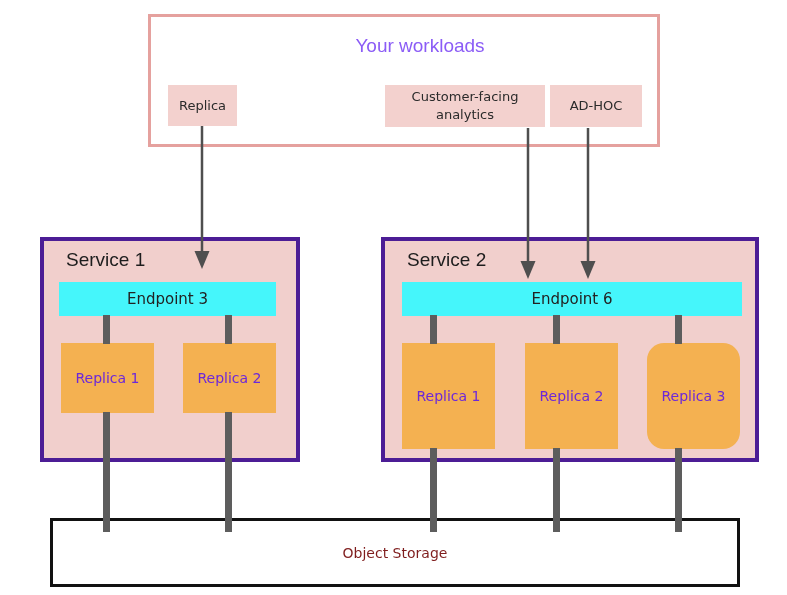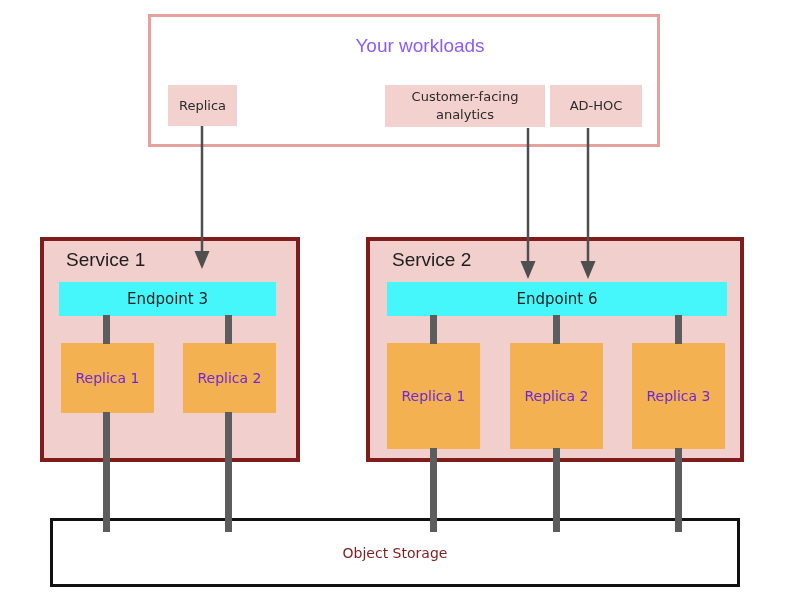--- a/index.html
+++ b/index.html
@@ -48,24 +48,24 @@
     text-align: center;
   }
   .chip-writes   { left: 17px;  top: 68px; width: 69px;  height: 41px; }
   .chip-analytics{ left: 234px; top: 68px; width: 160px; height: 42px; padding: 0 8px; }
   .chip-adhoc    { left: 399px; top: 68px; width: 92px;  height: 42px; }
 
   
   .service-box {
     position: absolute;
     background: #f1cfcc;
-    border: 4px solid #7f1d1d;
+    border: 4px solid #4c1d95;
   }
   .service-1 { left: 40px;  top: 237px; width: 260px; height: 225px; }
-  .service-2 { left: 366px; top: 237px; width: 378px; height: 225px; }
+  .service-2 { left: 381px; top: 237px; width: 378px; height: 225px; }
 
   .service-title {
     position: absolute;
     left: 22px; top: 8px;
     font-family: "Liberation Sans", sans-serif;
     font-size: 19px;
     color: #1d1d1d;
   }
   .endpoint-bar {
     position: absolute;
@@ -89,21 +89,21 @@
     display: flex;
     align-items: center;
     justify-content: center;
   }
   .service-1 .replica-box { top: 102px; height: 70px;  width: 93px; }
   .service-2 .replica-box { top: 102px; height: 106px; width: 93px; }
   .s1-r1 { left: 17px;  }
   .s1-r2 { left: 139px; }
   .s2-r1 { left: 17px;  }
   .s2-r2 { left: 140px; }
-  .s2-r3 { left: 262px; }
+  .s2-r3 { left: 262px; border-radius: 17px; }
 
   
   .storage-box {
     position: absolute;
     left: 50px; top: 518px;
     width: 690px; height: 69px;
     background: #ffffff;
     border: 3px solid #111111;
     display: flex;
     align-items: center;

